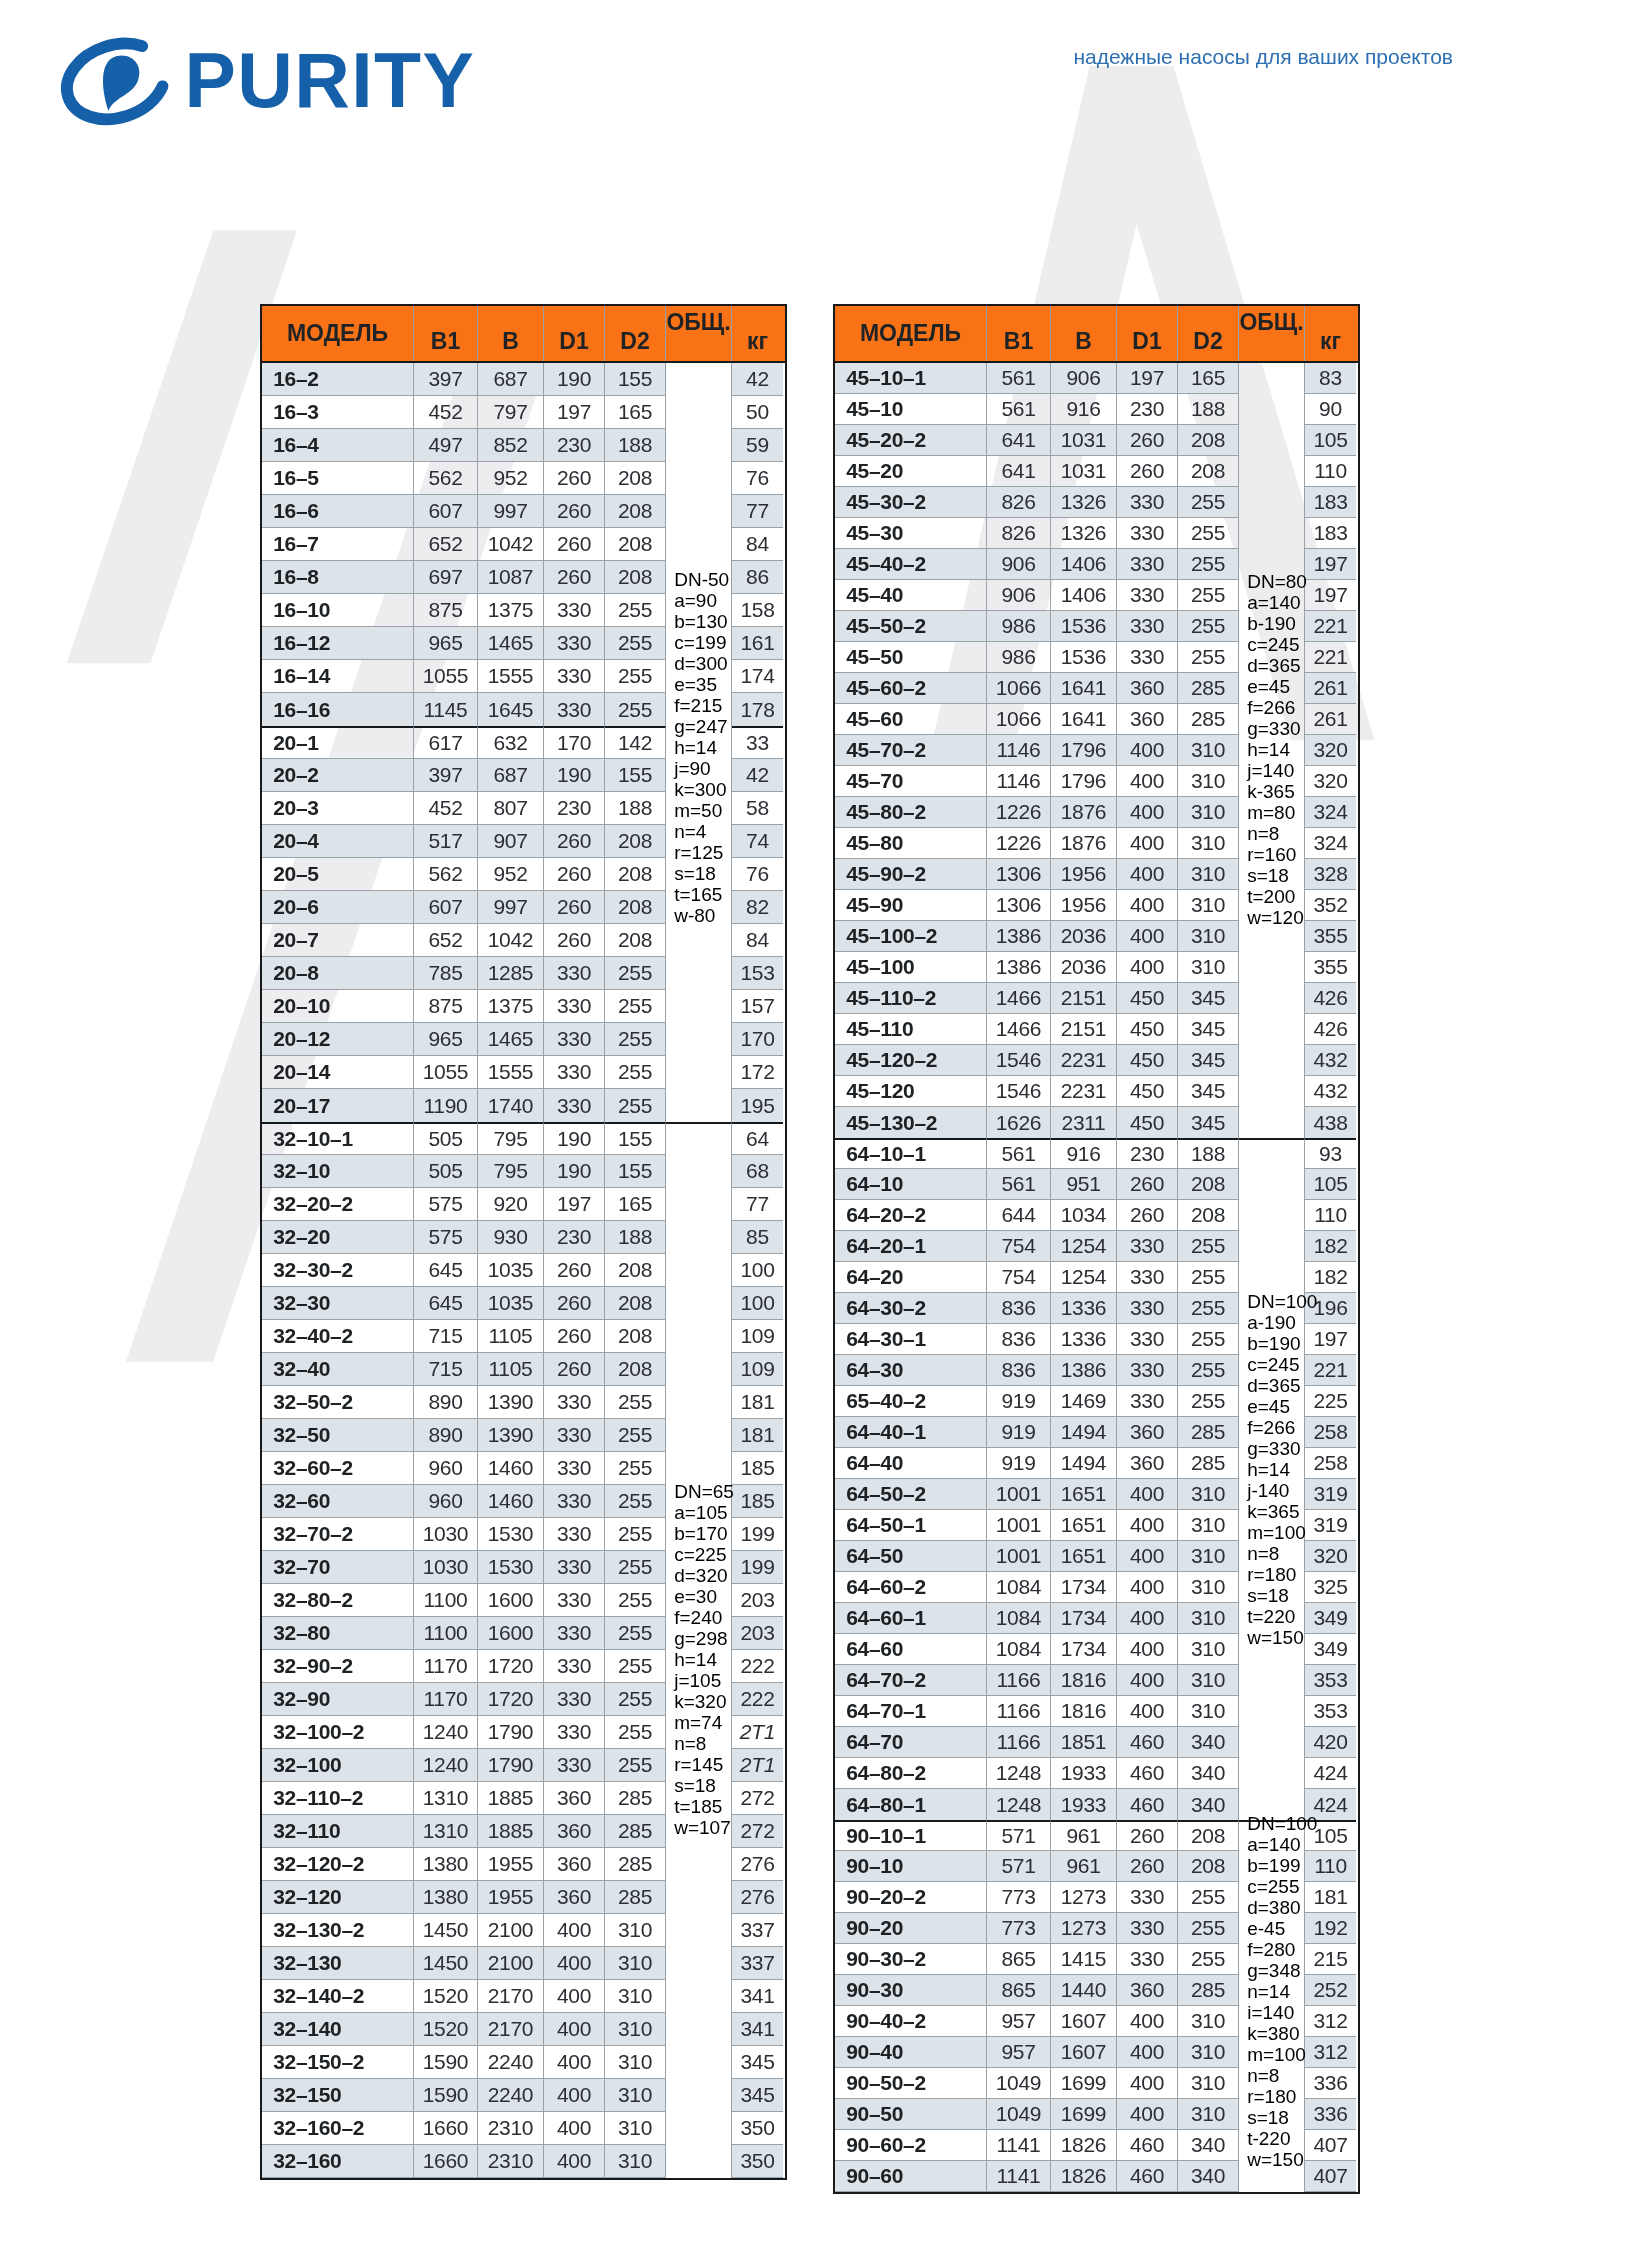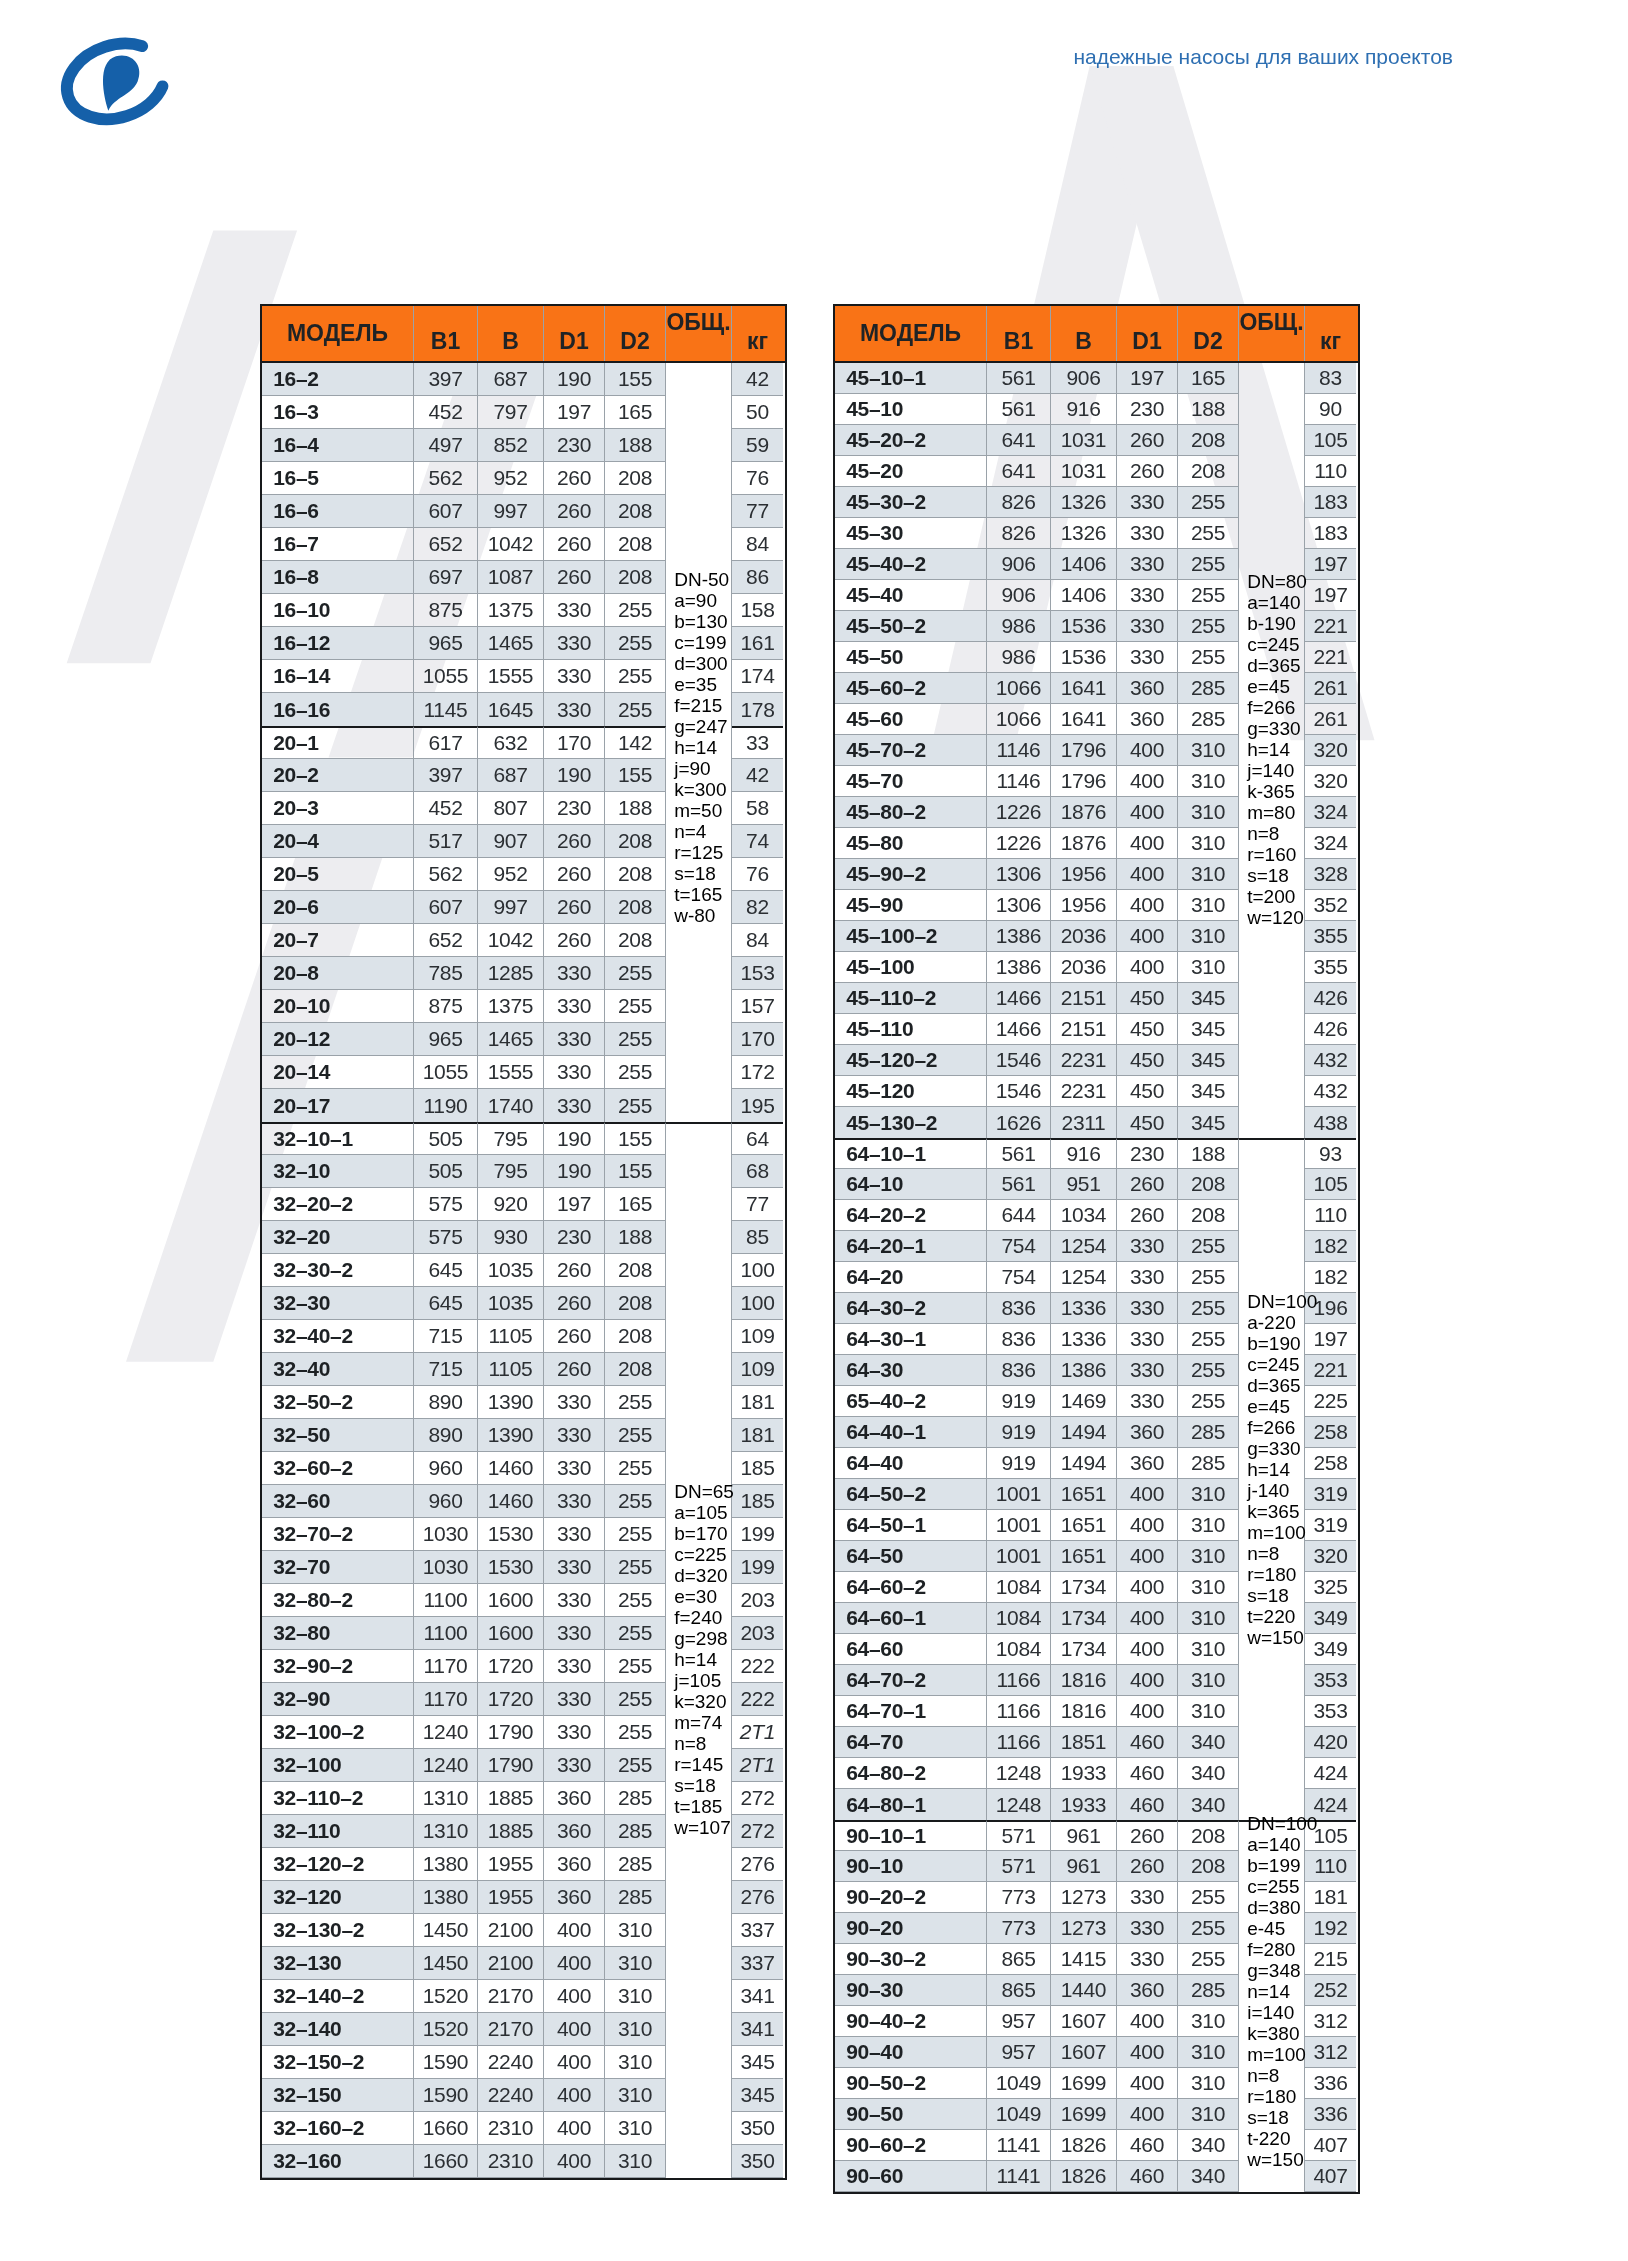--- a/index.html
+++ b/index.html
@@ -69,20 +69,21 @@
   </g>
 </svg>
 
 <div class="brand">
   <svg width="120" height="98" viewBox="0 0 172 140">
     <g transform="rotate(-18 86 72)">
       <ellipse cx="86" cy="72" rx="72" ry="52" fill="none" stroke="#1560a9" stroke-width="17" stroke-dasharray="318 72" stroke-dashoffset="-30" stroke-linecap="round"></ellipse>
     </g>
     <path d="M86 36 C110 30 126 50 117 72 C108 92 84 94 75 114 C68 94 58 44 86 36 Z" fill="#1560a9"></path>
   </svg>
+  <div class="brand-text">PURITY</div>
 </div>
 <div class="tagline">надежные насосы для ваших проектов</div>
 
 <div class="tbl t-left" id="tbl-0">
     <div class="thead">
       <div class="hc model">МОДЕЛЬ</div>
       <div class="hc b1">B1</div>
       <div class="hc b">B</div>
       <div class="hc d1">D1</div>
       <div class="hc d2">D2</div>
@@ -1178,21 +1179,21 @@
       <div>k-365</div>
       <div>m=80</div>
       <div>n=8</div>
       <div>r=160</div>
       <div>s=18</div>
       <div>t=200</div>
       <div>w=120</div>
     </div>
     <div class="spec-block" style="top: 826px; height: 674px;">
       <div>DN=100</div>
-      <div>a-220</div>
+      <div>a-190</div>
       <div>b=190</div>
       <div>c=245</div>
       <div>d=365</div>
       <div>e=45</div>
       <div>f=266</div>
       <div>g=330</div>
       <div>h=14</div>
       <div>j-140</div>
       <div>k=365</div>
       <div>m=100</div>

